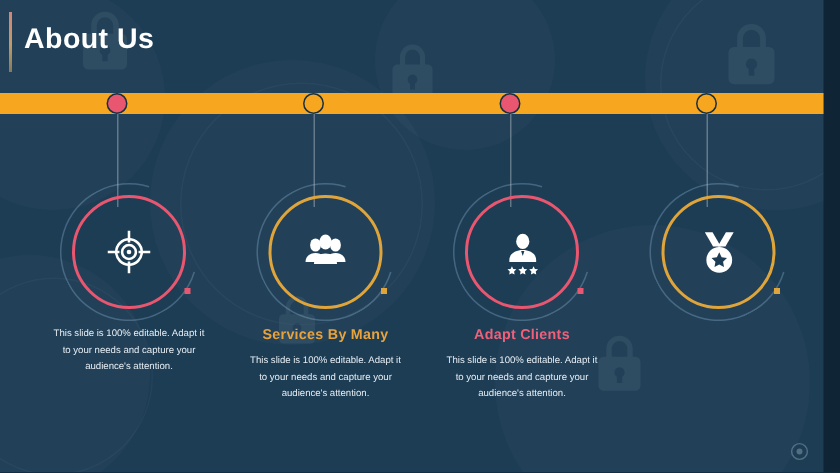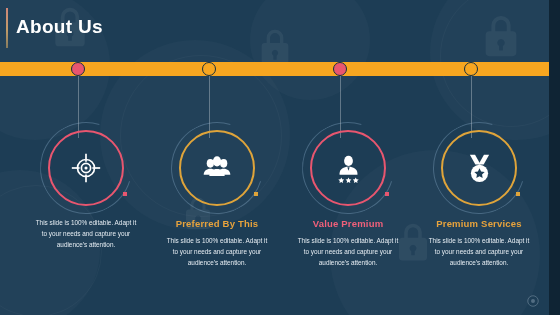--- a/index.html
+++ b/index.html
@@ -260,61 +260,57 @@
         <ellipse cx="14" cy="17" rx="5.4" ry="6.6"></ellipse>
         <path d="M4 34c0-5.6 4.5-9 10-9s10 3.4 10 9z"></path>
         <ellipse cx="34" cy="17" rx="5.4" ry="6.6"></ellipse>
         <path d="M24 34c0-5.6 4.5-9 10-9s10 3.4 10 9z"></path>
         <ellipse cx="24" cy="14" rx="6.2" ry="7.6"></ellipse>
         <path d="M12.5 36c0-6.4 5.2-10.4 11.5-10.4S35.5 29.6 35.5 36z"></path>
       </svg>
     </div>
   </div>
   <div class="col-text" style="left:153px; top:218px;">
-    <div class="col-heading" style="color:#e8a33c;">Preferred By This</div>
+    <div class="col-heading" style="color:#e8a33c;">Services By Many</div>
     <div class="col-body">This slide is 100% editable. Adapt it to your needs and capture your audience's attention.</div>
   </div>
 
   <div class="ring-wrap" style="left:310px; top:130px;">
     <div class="ring-outer"></div>
     <div class="ring-main" style="border-color:#e8566f;"></div>
     <div class="ring-accent-dot" style="background:#e8566f;"></div>
     <div class="icon-holder">
       <svg viewBox="0 0 48 48" width="33" height="33" fill="#ffffff">
         <ellipse cx="24" cy="13" rx="6.4" ry="7.4"></ellipse>
         <path d="M11 31c0-6 6-9.6 13-9.6S37 25 37 31v2H11z"></path>
         <path d="M22.4 22.2h3.2l-1.6 5-1.6-5z" fill="#1d3d55"></path>
         <path d="M13.5 37l1.3 2.7 3 .4-2.2 2.1.5 3-2.6-1.4-2.6 1.4.5-3-2.2-2.1 3-.4z"></path>
         <path d="M24 37l1.3 2.7 3 .4-2.2 2.1.5 3L24 43.8l-2.6 1.4.5-3-2.2-2.1 3-.4z"></path>
         <path d="M34.5 37l1.3 2.7 3 .4-2.2 2.1.5 3-2.6-1.4-2.6 1.4.5-3-2.2-2.1 3-.4z"></path>
       </svg>
     </div>
   </div>
   <div class="col-text" style="left:284px; top:218px;">
-    <div class="col-heading" style="color:#f0607a;">Value Premium</div>
+    <div class="col-heading" style="color:#f0607a;">Adapt Clients</div>
     <div class="col-body">This slide is 100% editable. Adapt it to your needs and capture your audience's attention.</div>
   </div>
 
   <div class="ring-wrap" style="left:441px; top:130px;">
     <div class="ring-outer"></div>
     <div class="ring-main" style="border-color:#dfa43a;"></div>
     <div class="ring-accent-dot" style="background:#dfa43a;"></div>
     <div class="icon-holder">
       <svg viewBox="0 0 48 48" width="33" height="33" fill="#ffffff">
         <path d="M10 4h7.5l8 14h-7.5z"></path>
         <path d="M38 4h-7.5l-8 14h7.5z"></path>
         <circle cx="24" cy="31" r="12.5"></circle>
         <path d="M24 23.6l2.3 4.8 5.2.7-3.8 3.6.9 5.2-4.6-2.5-4.6 2.5.9-5.2-3.8-3.6 5.2-.7z" fill="#1d3d55"></path>
       </svg>
     </div>
   </div>
-  <div class="col-text" style="left:415px; top:218px;">
-    <div class="col-heading" style="color:#e8a33c;">Premium Services</div>
-    <div class="col-body">This slide is 100% editable. Adapt it to your needs and capture your audience's attention.</div>
-  </div>
 
   <div id="footer-logo">
     <svg viewBox="0 0 24 24" width="14" height="14" fill="none" stroke="#cfe0ee" stroke-width="1.6">
       <circle cx="12" cy="12" r="9"></circle>
       <circle cx="12" cy="12" r="3.4" fill="#cfe0ee" stroke="none"></circle>
     </svg>
   </div>
 
 </div>
 

